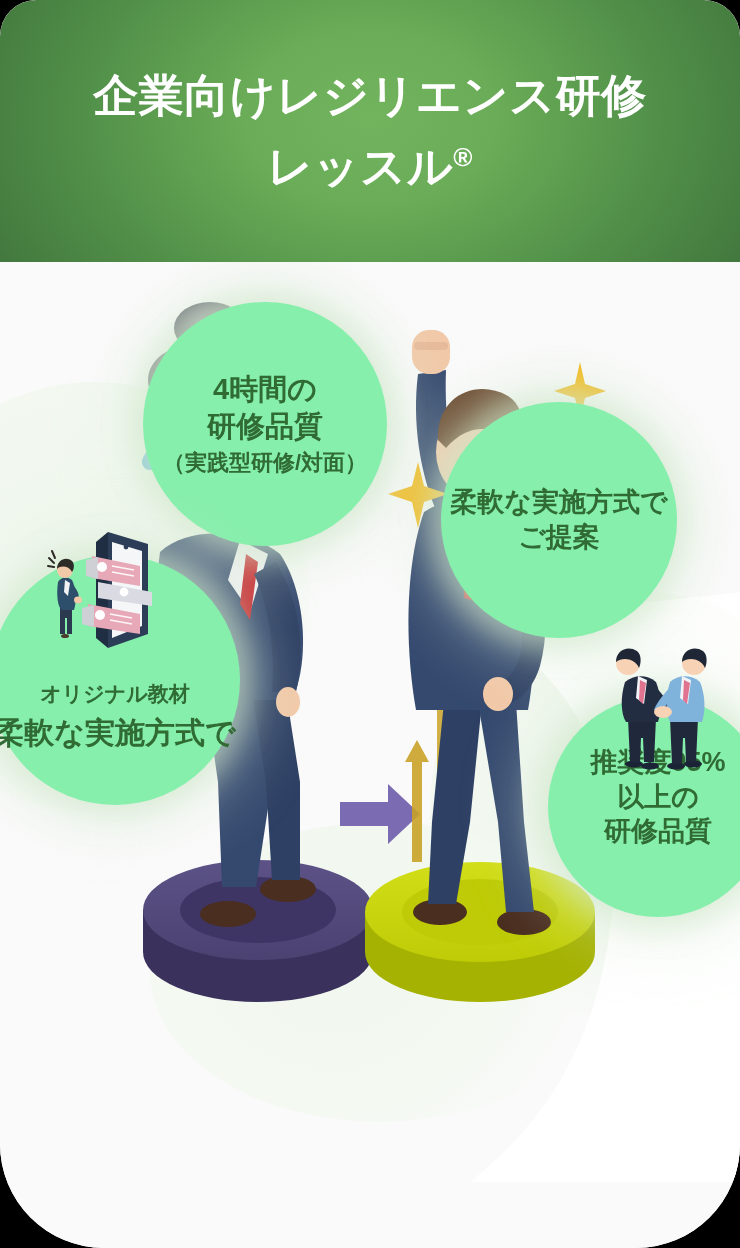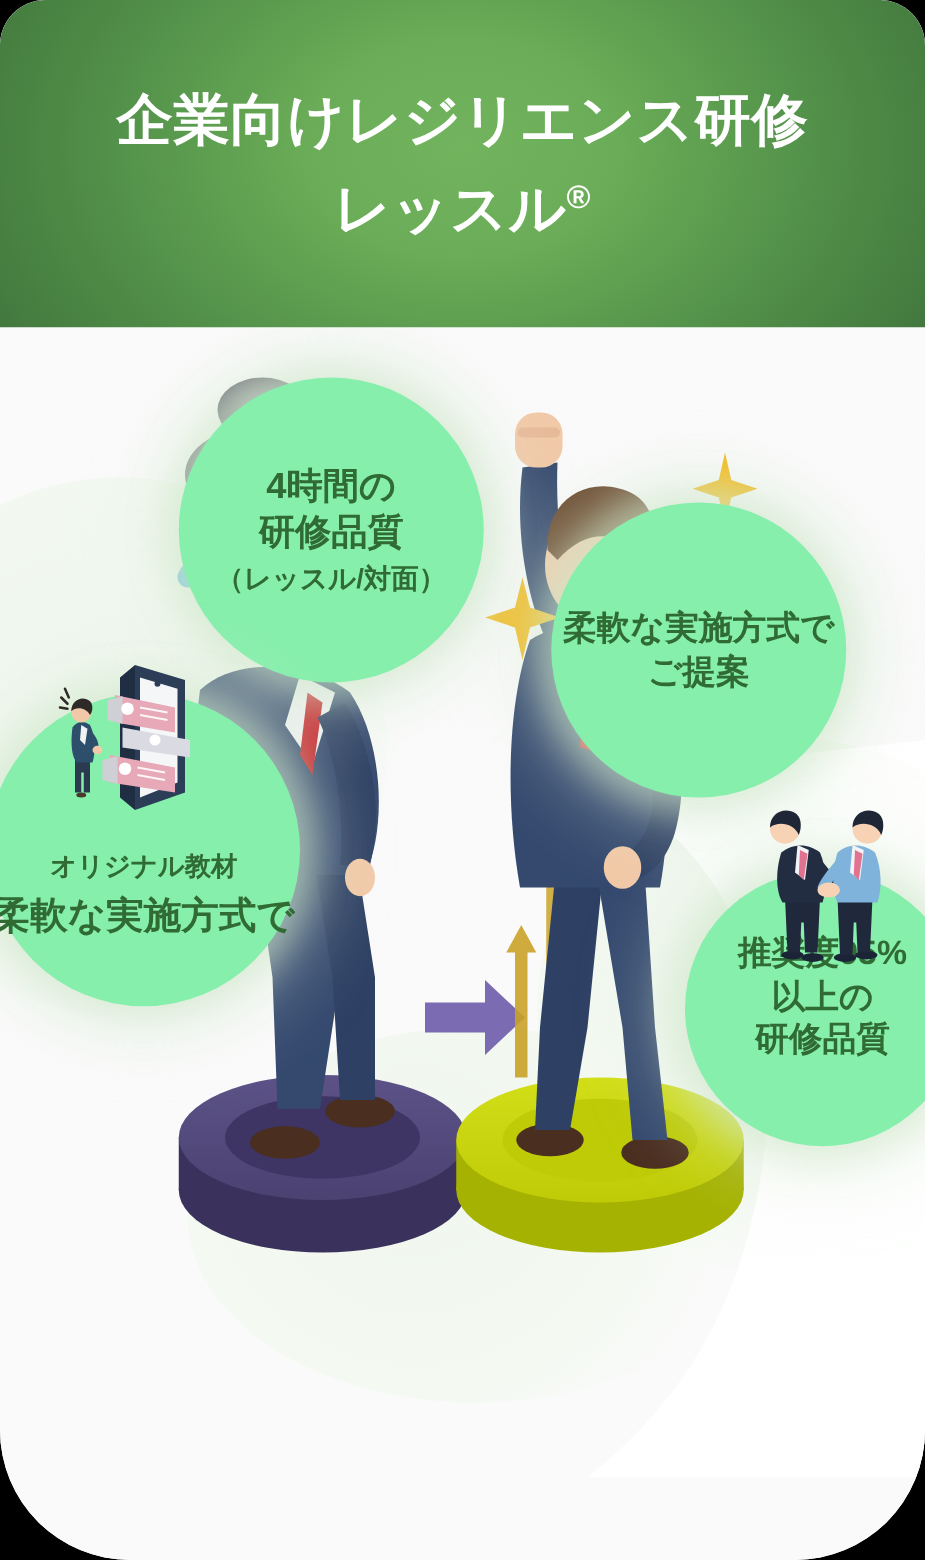--- a/index.html
+++ b/index.html
@@ -280,21 +280,21 @@
           <path d="M580 100 L 585 122 L 606 129 L 585 136 L 580 158 L 575 136 L 554 129 L 575 122 Z"></path>
           <path d="M596 226 L 600 242 L 616 247 L 600 252 L 596 268 L 592 252 L 576 247 L 592 242 Z"></path>
           <path d="M604 180 L 607 192 L 620 196 L 607 200 L 604 212 L 601 200 L 588 196 L 601 192 Z"></path>
         </g>
       </g>
     </svg>
 
     <div class="bubble" id="bubble-hours">
       <div class="ln big">4時間の</div>
       <div class="ln big">研修品質</div>
-      <div class="ln small">（レッスル/対面）</div>
+      <div class="ln small">（実践型研修/対面）</div>
     </div>
 
     <div class="bubble" id="bubble-flexible">
       <div class="ln">柔軟な実施方式で</div>
       <div class="ln">ご提案</div>
     </div>
 
     <div class="bubble" id="bubble-material">
       <div class="ln small">オリジナル教材</div>
       <div class="ln big">柔軟な実施方式で</div>

